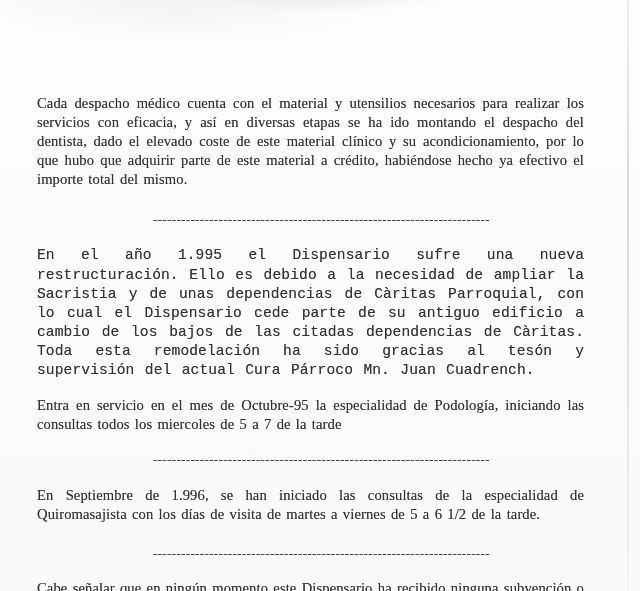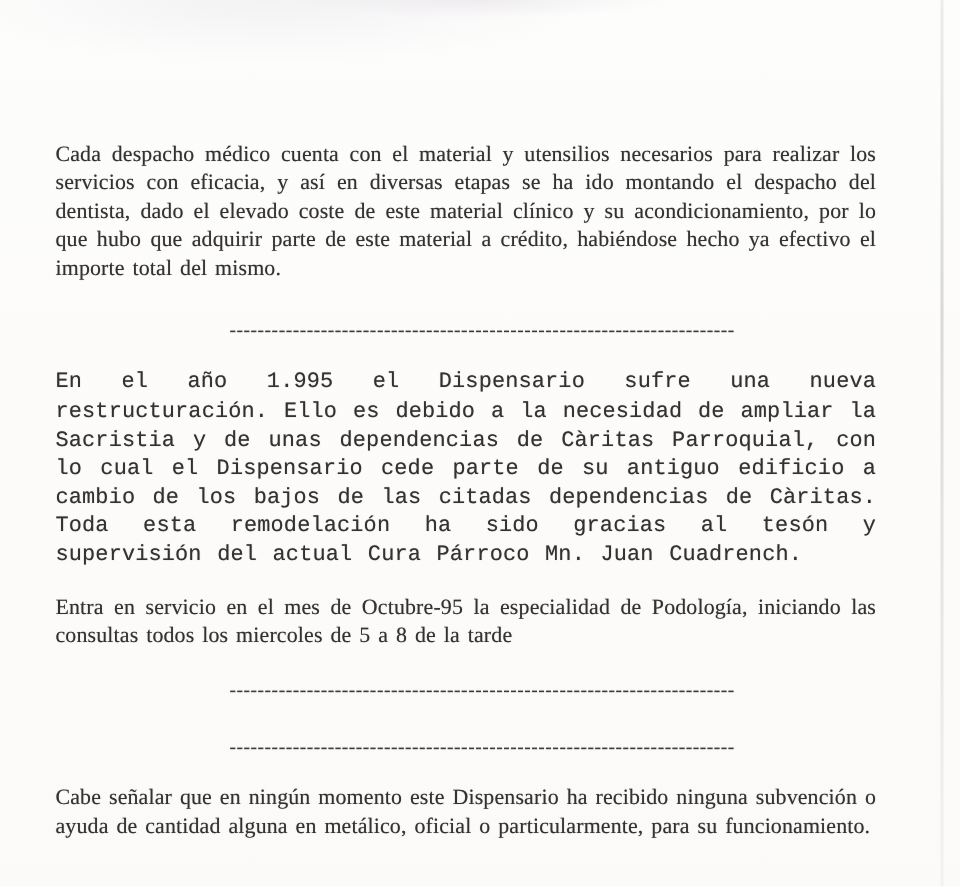--- a/index.html
+++ b/index.html
@@ -83,24 +83,25 @@
 <div class="page">
   <div class="scan-smudge-top"></div>
 
   <div class="content">
     <p class="para p1">Cada despacho médico cuenta con el material y utensilios necesarios para realizar los servicios con eficacia, y así en diversas etapas se ha ido montando el despacho del dentista, dado el elevado coste de este material clínico y su acondicionamiento, por lo que hubo que adquirir parte de este material a crédito, habiéndose hecho ya efectivo el importe total del mismo.</p>
 
     <div class="divider d1">------------------------------------------------------------------------</div>
 
     <p class="para p2">En el año 1.995 el Dispensario sufre una nueva restructuración. Ello es debido a la necesidad de ampliar la Sacristia y de unas dependencias de Càritas Parroquial, con lo cual el Dispensario cede parte de su antiguo edificio a cambio de los bajos de las citadas dependencias de Càritas. Toda esta remodelación ha sido gracias al tesón y supervisión del actual Cura Párroco Mn. Juan Cuadrench.</p>
 
-    <p class="para p3">Entra en servicio en el mes de Octubre-95 la especialidad de Podología, iniciando las consultas todos los miercoles de 5 a 8 de la tarde</p>
+    <p class="para p3">Entra en servicio en el mes de Octubre-95 la especialidad de Podología, iniciando las consultas todos los miercoles de 5 a 7 de la tarde</p>
 
     <div class="divider d2">------------------------------------------------------------------------</div>
 
+    <p class="para p4">En Septiembre de 1.996, se han iniciado las consultas de la especialidad de Quiromasajista con los días de visita de martes a viernes de 5 a 6 1/2 de la tarde.</p>
 
     <div class="divider d3">------------------------------------------------------------------------</div>
 
     <p class="para p5">Cabe señalar que en ningún momento este Dispensario ha recibido ninguna subvención o ayuda de cantidad alguna en metálico, oficial o particularmente, para su funcionamiento.</p>
   </div>
 
   <div class="scan-edge-right"></div>
 </div>
 
 </body></html>

